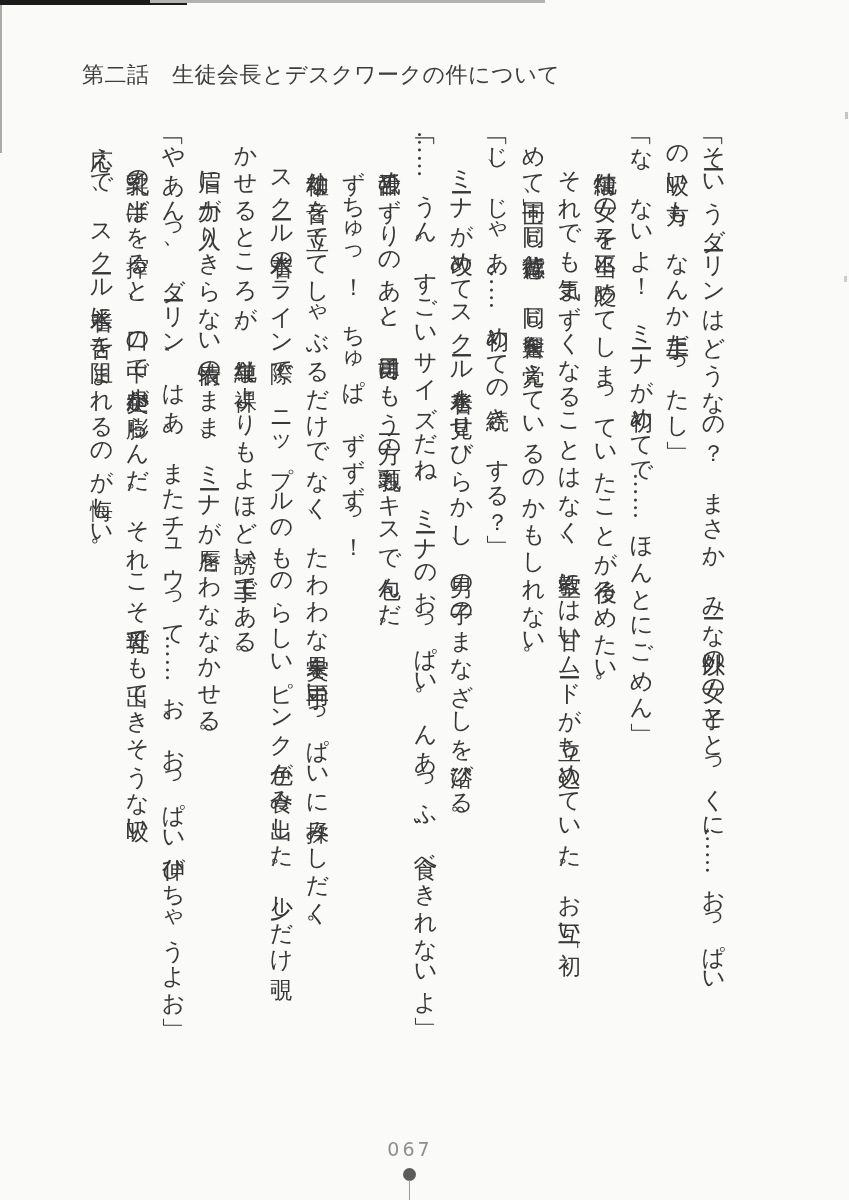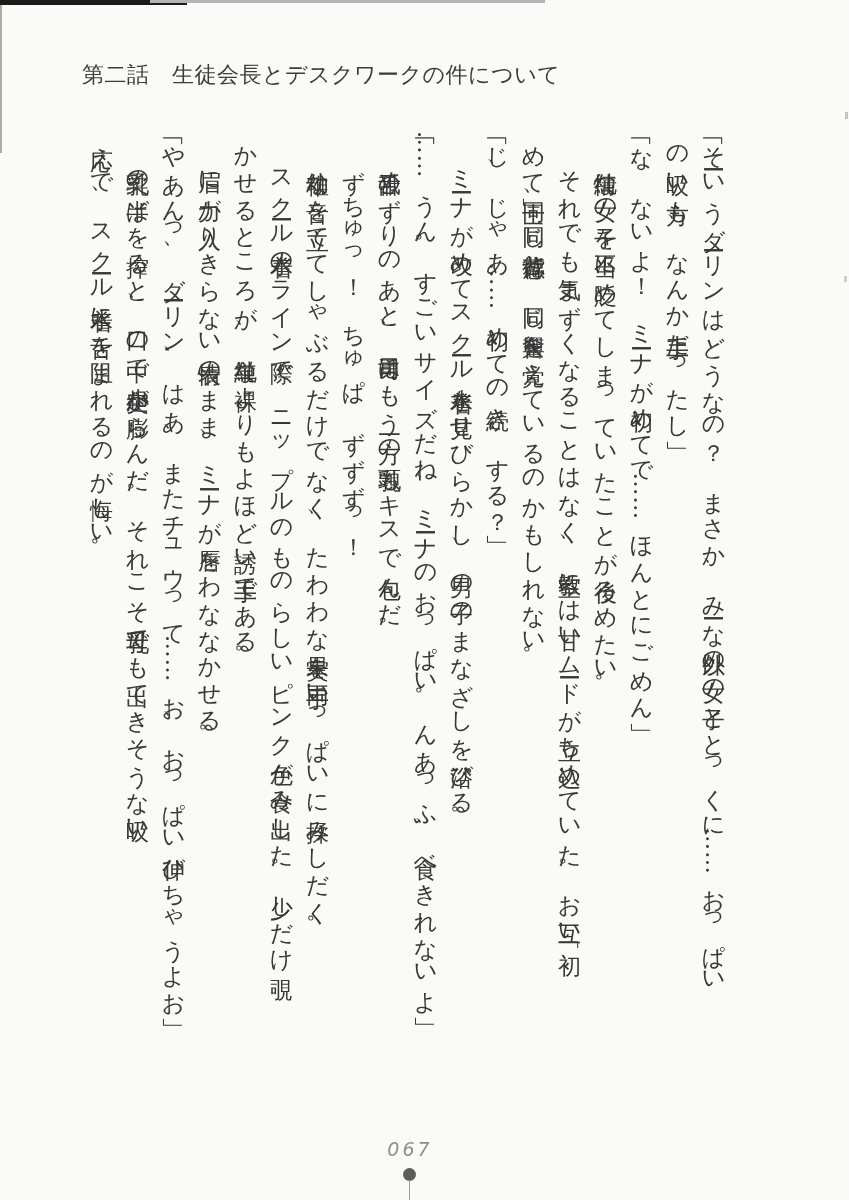--- a/index.html
+++ b/index.html
@@ -35,21 +35,21 @@
     margin:0;padding:0;
     line-height:36px;          
     white-space:nowrap;
   }
   .body-text p.indent{text-indent:24px;}
   
   .page-number{
     position:absolute;left:382px;top:1138px;width:56px;
     text-align:center;
     font-family:"DejaVu Sans","Liberation Sans",sans-serif;
-    font-size:19px;letter-spacing:3px;color:#8f8f8f;font-style:italic;
+    font-size:19px;letter-spacing:3px;color:#8f8f8f;
   }
   .ornament{position:absolute;left:396px;top:1166px;width:28px;height:34px;}
   .ornament .dot{
     position:absolute;left:7px;top:2px;width:13px;height:13px;
     border-radius:50%;background:#5c5c5c;display:block;
   }
   .ornament .stem{
     position:absolute;left:13px;top:14px;width:1px;height:20px;
     background:#9b9b9b;display:block;
   }

